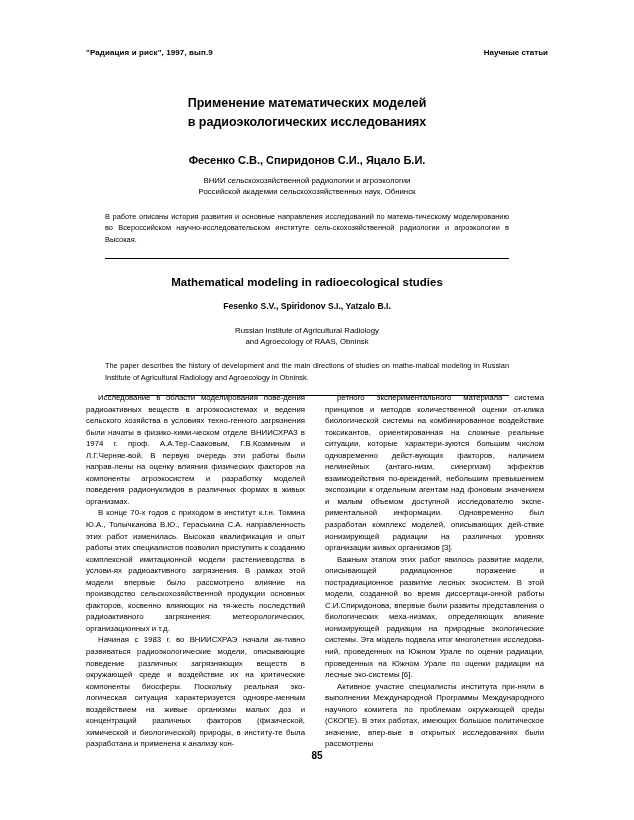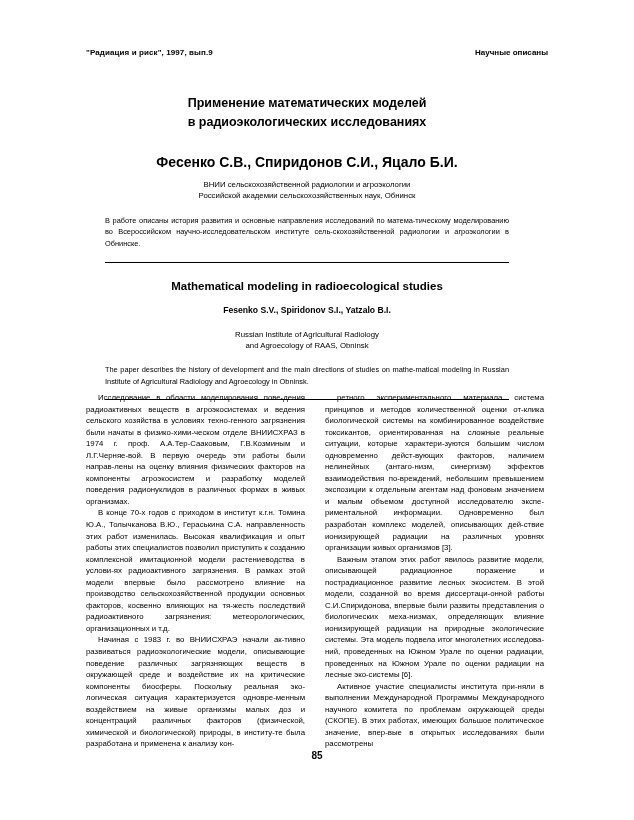--- a/index.html
+++ b/index.html
@@ -42,21 +42,21 @@
     width: 462px;
     text-align: center;
   }
   .title-ru {
     font-size: 12.5px;
     font-weight: bold;
     line-height: 19px;
   }
   .authors-ru {
     margin-top: 22px;
-    font-size: 14px;
+    font-size: 11px;
     font-weight: bold;
   }
   .affil-ru {
     margin-top: 9px;
     font-size: 7.8px;
     line-height: 11px;
   }
   .abstract-ru {
     margin: 14px auto 0 auto;
     width: 404px;
@@ -128,34 +128,34 @@
     font-weight: bold;
   }
 </style>
 </head>
 <body>
 
 <div class="page">
 
   <div class="running-head">
     <div class="left">"Радиация и риск", 1997, вып.9</div>
-    <div class="right">Научные описаны</div>
+    <div class="right">Научные статьи</div>
   </div>
 
   <div class="title-block">
     <div class="title-ru">
       <div>Применение математических моделей</div>
       <div>в радиоэкологических исследованиях</div>
     </div>
     <div class="authors-ru">Фесенко С.В., Спиридонов С.И., Яцало Б.И.</div>
     <div class="affil-ru">
       <div>ВНИИ сельскохозяйственной радиологии и агроэкологии</div>
       <div>Российской академии сельскохозяйственных наук, Обнинск</div>
     </div>
-    <div class="abstract-ru">В работе описаны история развития и основные направления исследований по матема-тическому моделированию во Всероссийском научно-исследовательском институте сель-скохозяйственной радиологии и агроэкологии в Обнинске.</div>
+    <div class="abstract-ru">В работе описаны история развития и основные направления исследований по матема-тическому моделированию во Всероссийском научно-исследовательском институте сель-скохозяйственной радиологии и агроэкологии в Высокая.</div>
     <div class="rule"></div>
 
     <div class="title-en">Mathematical modeling in radioecological studies</div>
     <div class="authors-en">Fesenko S.V., Spiridonov S.I., Yatzalo B.I.</div>
     <div class="affil-en">
       <div>Russian Institute of Agricultural Radiology</div>
       <div>and Agroecology of RAAS, Obninsk</div>
     </div>
     <div class="abstract-en">The paper describes the history of development and the main directions of studies on mathe-matical modeling in Russian Institute of Agricultural Radiology and Agroecology in Obninsk.</div>
     <div class="rule2"></div>

